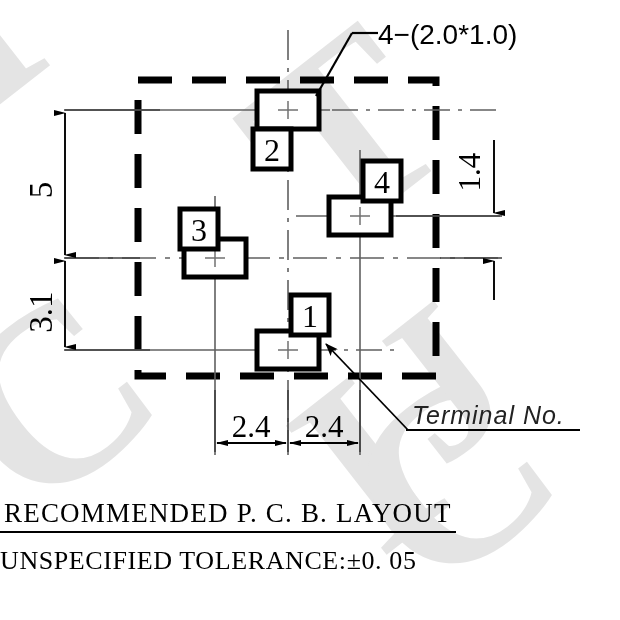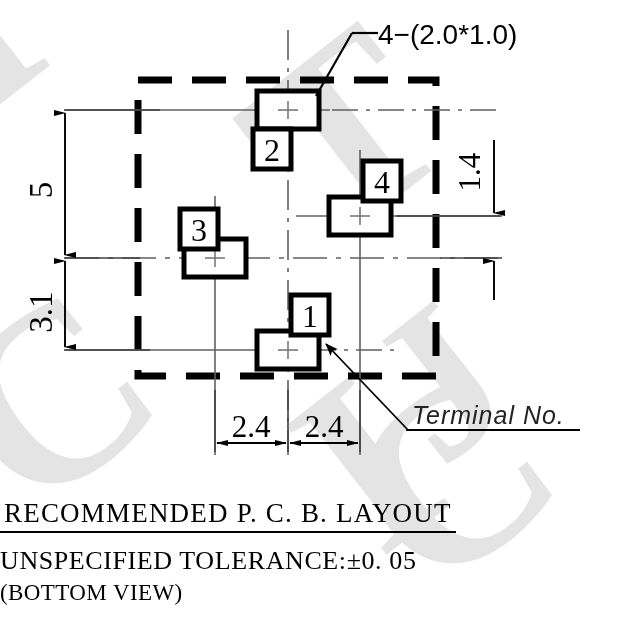--- a/index.html
+++ b/index.html
@@ -185,16 +185,15 @@
 
     <text x="378" y="44" text-anchor="start" font-family="Liberation Sans, sans-serif" font-size="28" fill="#000">4−(2.0*1.0)</text>
 
     <text x="412" y="424" text-anchor="start" font-style="italic" font-family="Liberation Sans, sans-serif" font-size="25" fill="#222" letter-spacing="1">Terminal No.</text>
 
   </svg>
 
   <div class="caption-block">
     <div class="cap-line1">RECOMMENDED P. C. B.  LAYOUT</div>
     <div class="cap-line2">UNSPECIFIED TOLERANCE:±0. 05</div>
-    <div class="cap-line3">(BOTTOM VIEW)</div>
   </div>
 
 </div>
 
 </body></html>

